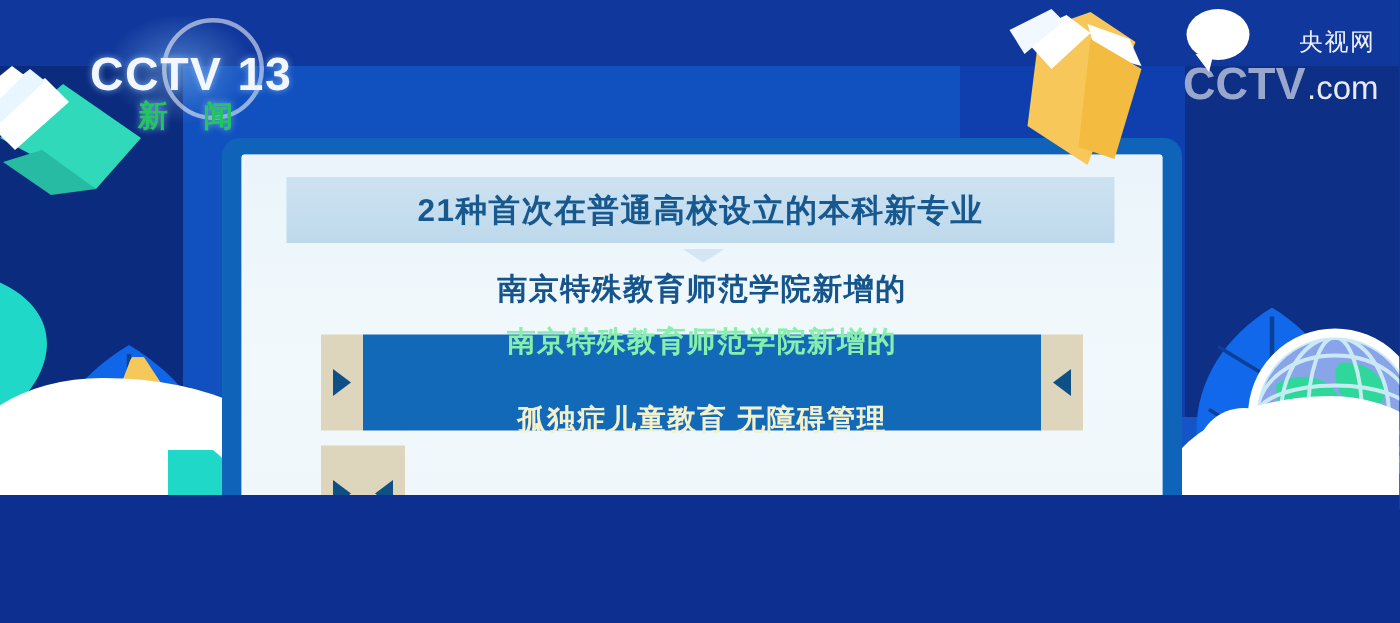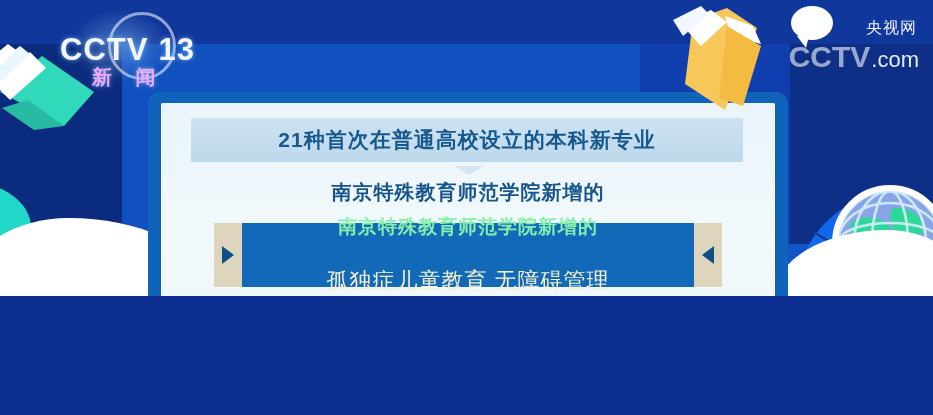--- a/index.html
+++ b/index.html
@@ -7,21 +7,21 @@
     padding: 0;
     background: #0d2f8f;
   }
   body {
     font-family: "Liberation Sans", "DejaVu Sans", sans-serif;
   }
 
   #stage {
     position: relative;
     width: 933px;
-    height: 296px;
+    height: 330px;
     overflow: hidden;
     background: #123a9b;
   }
 
   
   .bg-base {
     position: absolute; inset: 0;
     background: #0e3aa0;
   }
   .bg-dark-left {
@@ -143,21 +143,21 @@
     color: #f2f7ff;
     text-shadow: 0 0 5px rgba(130,180,240,0.85);
     font-family: "Liberation Sans", sans-serif;
   }
   .logo-sub {
     position: absolute;
     left: 58px; top: 56px;
     font-size: 20px;
     font-weight: bold;
     letter-spacing: 9px;
-    color: #f0abfc;
+    color: #22c55e;
     text-shadow: 0 0 5px rgba(130,180,240,0.85);
   }
   .logo-book-left {
     position: absolute;
     left: -28px; top: 30px;
     z-index: 41;
   }
 
   
   .watermark {
@@ -326,22 +326,22 @@
     justify-content: center;
     line-height: 1.18;
   }
   .line-a {
     font-size: 19px;
     font-weight: bold;
     color: #86efac;
     letter-spacing: 1px;
   }
   .line-b {
-    font-size: 22px;
-    font-weight: normal;
+    font-size: 19px;
+    font-weight: bold;
     color: #f3f0cd;
     letter-spacing: 1px;
     margin-top: 29px;
   }
 </style>
 </head>
 <body>
 
 <div id="stage">
 

